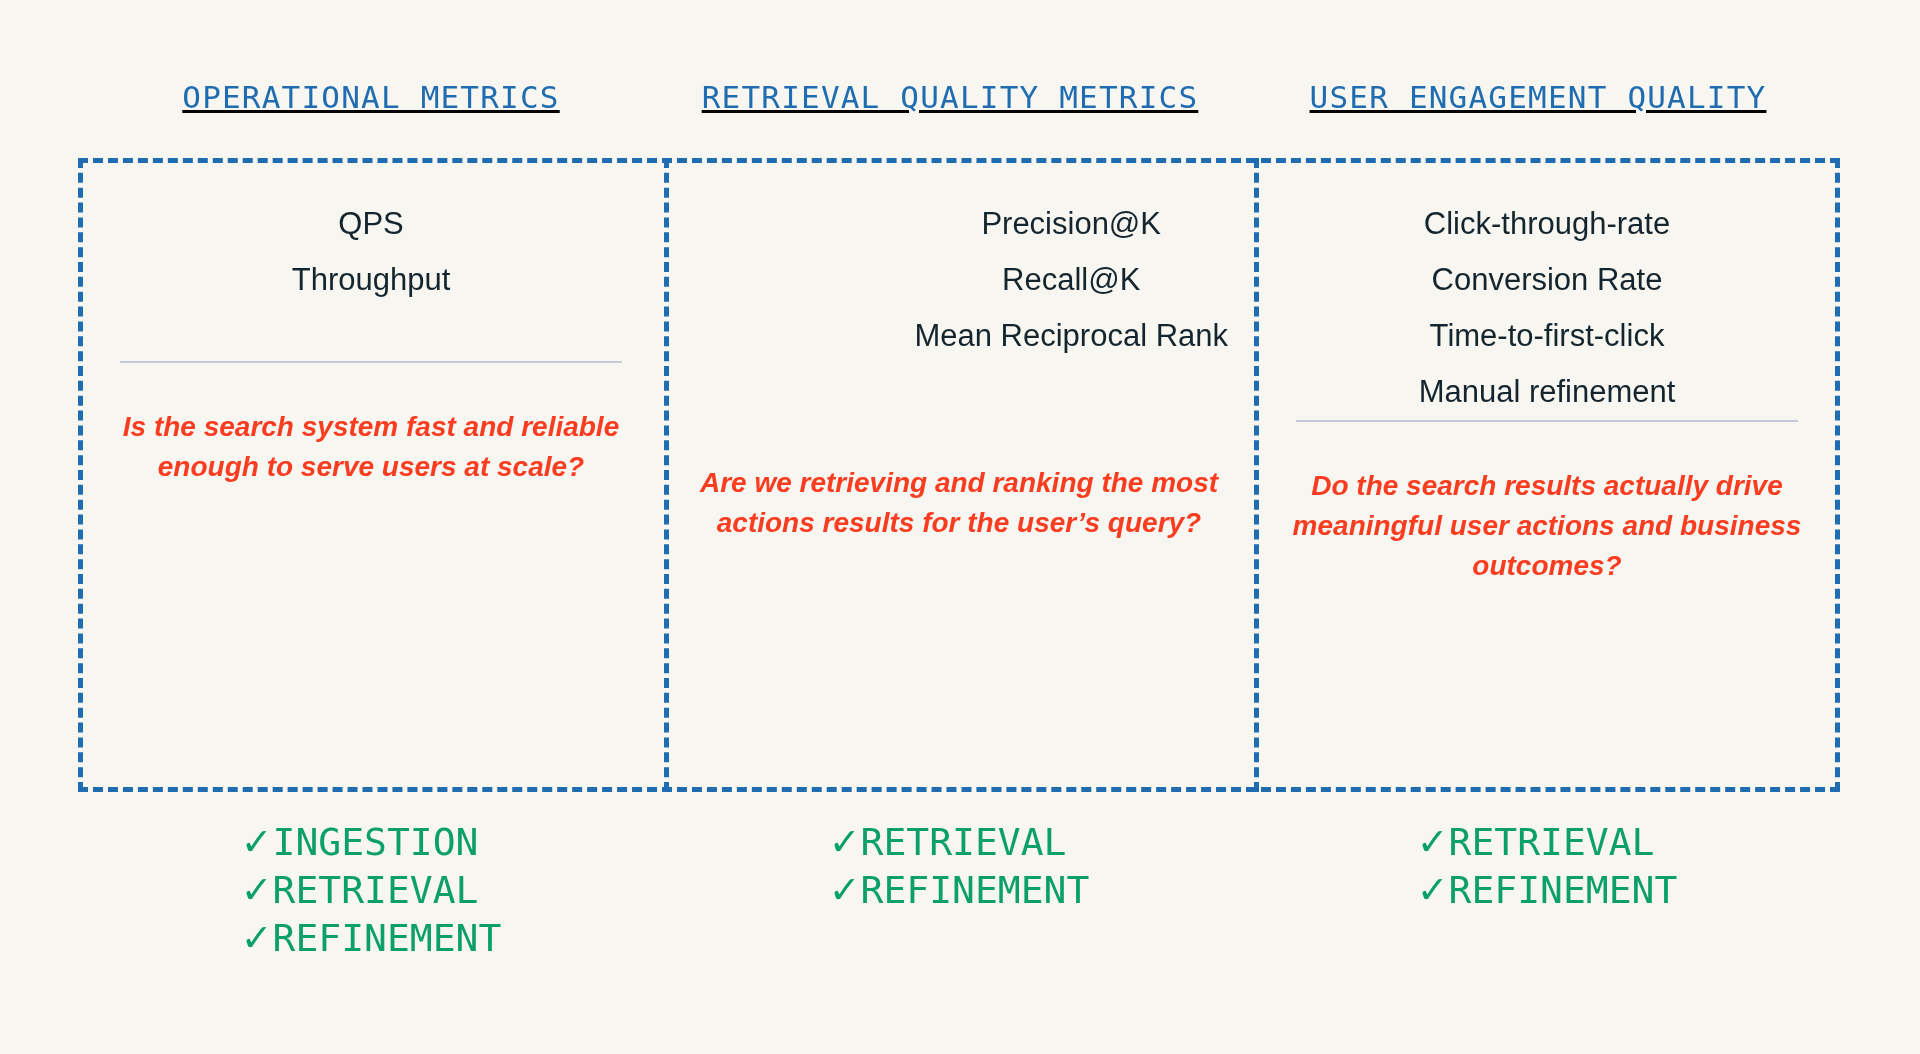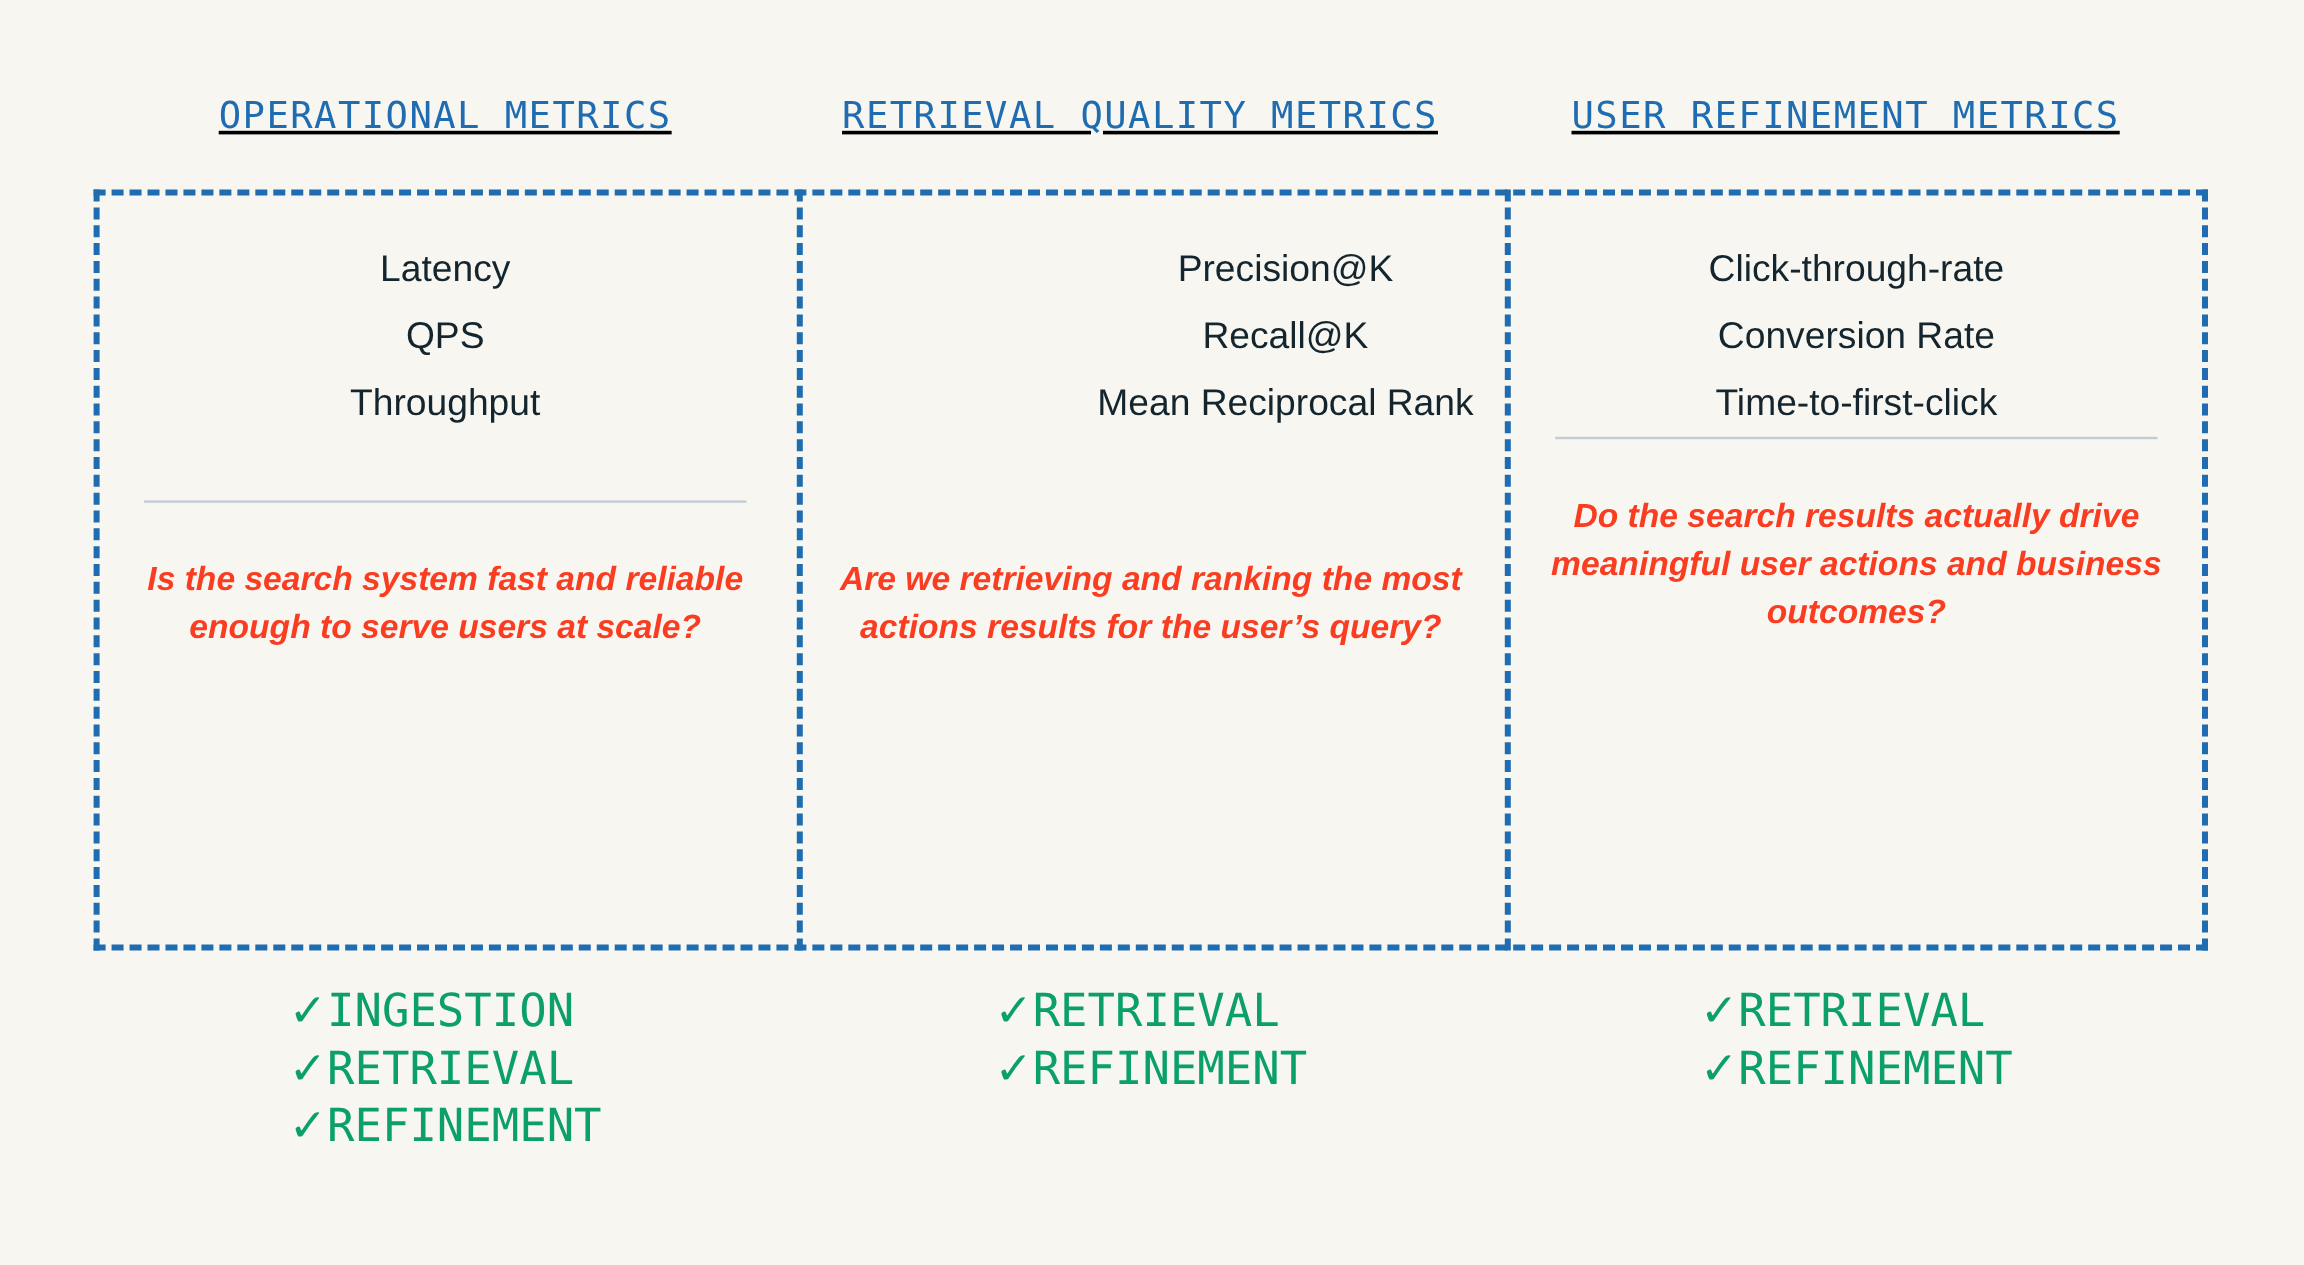--- a/index.html
+++ b/index.html
@@ -153,32 +153,31 @@
   }
 </style>
 </head>
 <body>
 
 <div class="canvas">
 
   <div class="headers">
     <div class="header-cell c1">OPERATIONAL METRICS</div>
     <div class="header-cell c2">RETRIEVAL QUALITY METRICS</div>
-    <div class="header-cell c3">USER REFINEMENT METRICS</div>
+    <div class="header-cell c3">USER ENGAGEMENT QUALITY</div>
   </div>
 
   <div class="dashed-box"></div>
   <div class="divider d1"></div>
   <div class="divider d2"></div>
 
   <div class="columns">
 
     <div class="col col1">
       <div class="metrics">
-        <div class="metric">Latency</div>
         <div class="metric">QPS</div>
         <div class="metric">Throughput</div>
       </div>
       <div class="rule r1"></div>
       <div class="question q-pad-1">Is the search system fast and reliable enough to serve users at scale?</div>
     </div>
 
     <div class="col col2">
       <div class="metrics">
         <div class="metric">Precision@K</div>
@@ -187,20 +186,21 @@
       </div>
       <div class="rule r2"></div>
       <div class="question q-pad-2">Are we retrieving and ranking the most actions results for the user’s query?</div>
     </div>
 
     <div class="col col3">
       <div class="metrics">
         <div class="metric">Click-through-rate</div>
         <div class="metric">Conversion Rate</div>
         <div class="metric">Time-to-first-click</div>
+        <div class="metric">Manual refinement</div>
       </div>
       <div class="rule r3"></div>
       <div class="question q-pad-3">Do the search results actually drive meaningful user actions and business outcomes?</div>
     </div>
 
   </div>
 
   <div class="checklists">
 
     <div class="check-col k1">

